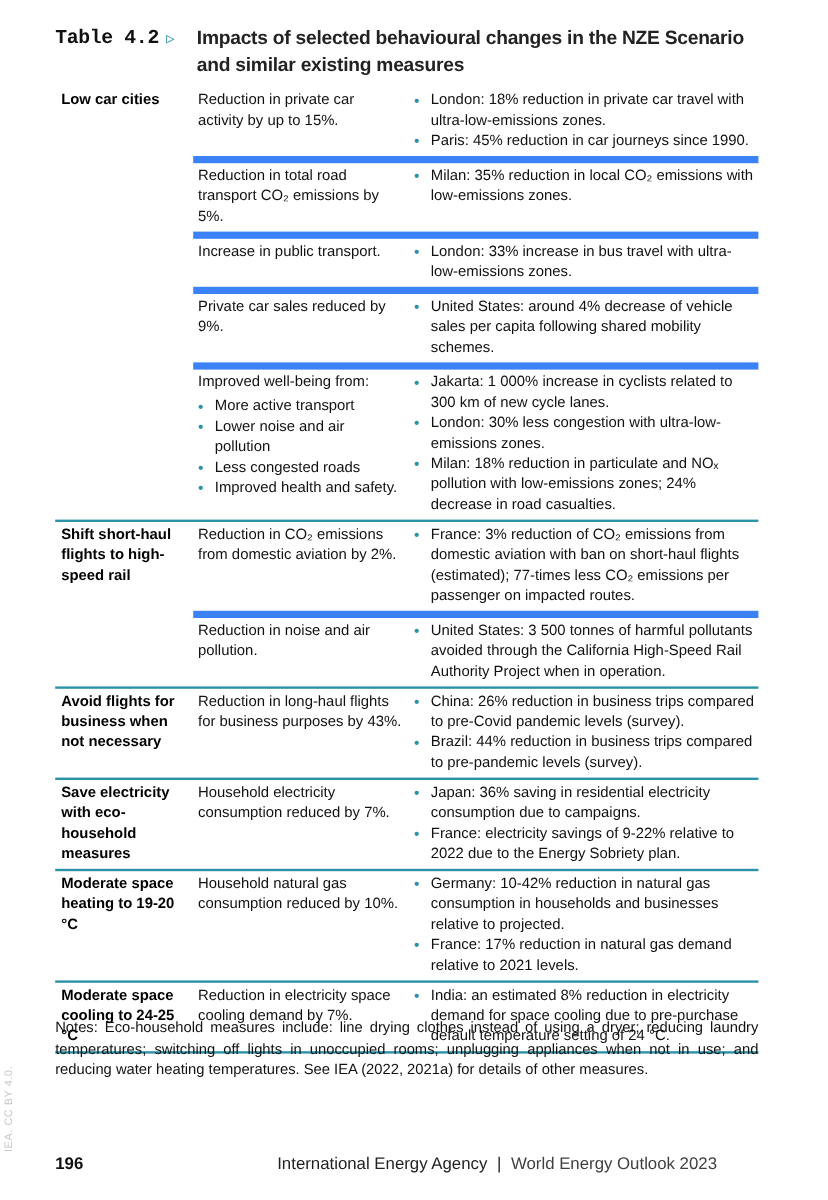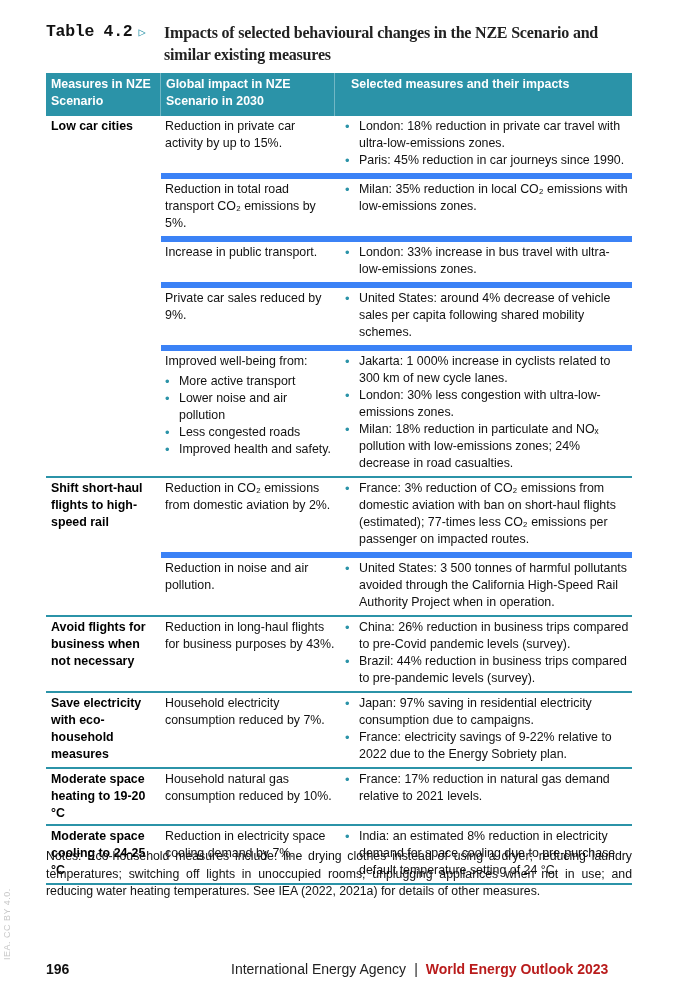--- a/index.html
+++ b/index.html
@@ -3,21 +3,21 @@
 <meta charset="utf-8">
 <style>
   html, body { margin:0; padding:0; background:#ffffff; }
   body { width:690px; height:1000px; position:relative; overflow:hidden;
          font-family:"Liberation Sans", sans-serif; color:#111; }
   .title-row { position:absolute; left:46px; top:22px; width:600px; }
   .tbl-label { position:absolute; left:0; top:0; font-weight:bold; font-size:16.5px; color:#111;
                font-family:Liberation Mono, monospace; letter-spacing:-0.3px; }
   .tbl-arrow { color:#2b93a8; font-size:12px; margin-left:6px; }
   .tbl-title { position:absolute; left:118px; top:0; width:480px; font-size:16px; font-weight:bold;
-               line-height:22px; color:#222; font-family:Liberation Serif, serif; letter-spacing:-0.2px; }
+               line-height:22px; color:#222; font-family:Liberation Sans, sans-serif; letter-spacing:-0.2px; }
   .table { position:absolute; left:46px; top:73px; width:586px; font-size:12.4px; line-height:17px; }
   .thead { display:flex; background:#2b93a8; color:#fff; font-weight:bold; height:43px; }
   .thead div { padding:3px 4px 0 5px; box-sizing:border-box; border-right:1px solid #ffffff55; }
   .c1 { width:115px; flex:none; }
   .c2 { width:174px; flex:none; }
   .c3 { flex:1; }
   .thead .c3 { padding-left:16px; border-right:none; }
   .group { display:flex; border-bottom:2px solid #2b93a8; }
   .group .gname { width:115px; flex:none; color:#000000; font-weight:bold; padding:2px 4px 2px 5px; box-sizing:border-box; }
   .group .rows { flex:1; }
@@ -29,39 +29,34 @@
   li { position:relative; padding-left:16px; }
   li::before { content:"\2022"; position:absolute; left:2px; top:0; color:#2b93a8; font-size:13px; }
   .c2 ul { margin-top:3px; }
   .c2 li { padding-left:14px; }
   .c2 li::before { left:0; }
   .notes { position:absolute; left:46px; top:848px; width:586px; font-size:12.3px; line-height:17.5px; text-align:justify; }
   .footer-side { position:absolute; left:2px; top:960px; transform-origin:left top; transform:rotate(-90deg);
                  font-size:9px; color:#c8c8c8; letter-spacing:0.5px; }
   .page-num { position:absolute; left:46px; top:961px; font-size:14px; font-weight:bold; color:#111; }
   .footer-text { position:absolute; left:231px; top:961px; font-size:14px; color:#222; }
-  .footer-brand { color:#b91c1c; font-weight:bold; }
+  .footer-brand { color:#404040; font-weight:normal; }
   .sep { margin:0 8px; }
 </style>
 </head>
 <body>
 
 <div class="title-row">
   <div class="tbl-label">
     <span>Table 4.2</span><span class="tbl-arrow">▷</span>
   </div>
   <div class="tbl-title">Impacts of selected behavioural changes in the NZE Scenario and similar existing measures</div>
 </div>
 
 <div class="table">
-  <div class="thead">
-    <div class="c1">Measures in NZE Scenario</div>
-    <div class="c2">Global impact in NZE Scenario in 2030</div>
-    <div class="c3">Selected measures and their impacts</div>
-  </div>
   <div id="tbody">
       <div class="group">
         <div class="gname">Low car cities</div>
         <div class="rows">
           <div class="row">
             <div class="c2">
               <div>Reduction in private car activity by up to 15%.</div>
             </div>
             <div class="c3">
               <ul>
@@ -163,36 +158,37 @@
       </div>
       <div class="group">
         <div class="gname">Save electricity with eco-household measures</div>
         <div class="rows">
           <div class="row">
             <div class="c2">
               <div>Household electricity consumption reduced by 7%.</div>
             </div>
             <div class="c3">
               <ul>
-                <li>Japan: 97% saving in residential electricity consumption due to campaigns.</li>
+                <li>Japan: 36% saving in residential electricity consumption due to campaigns.</li>
                 <li>France: electricity savings of 9-22% relative to 2022 due to the Energy Sobriety plan.</li>
               </ul>
             </div>
           </div>
         </div>
       </div>
       <div class="group">
         <div class="gname">Moderate space heating to 19-20 °C</div>
         <div class="rows">
           <div class="row">
             <div class="c2">
               <div>Household natural gas consumption reduced by 10%.</div>
             </div>
             <div class="c3">
               <ul>
+                <li>Germany: 10-42% reduction in natural gas consumption in households and businesses relative to projected.</li>
                 <li>France: 17% reduction in natural gas demand relative to 2021 levels.</li>
               </ul>
             </div>
           </div>
         </div>
       </div>
       <div class="group">
         <div class="gname">Moderate space cooling to 24-25 °C</div>
         <div class="rows">
           <div class="row">

